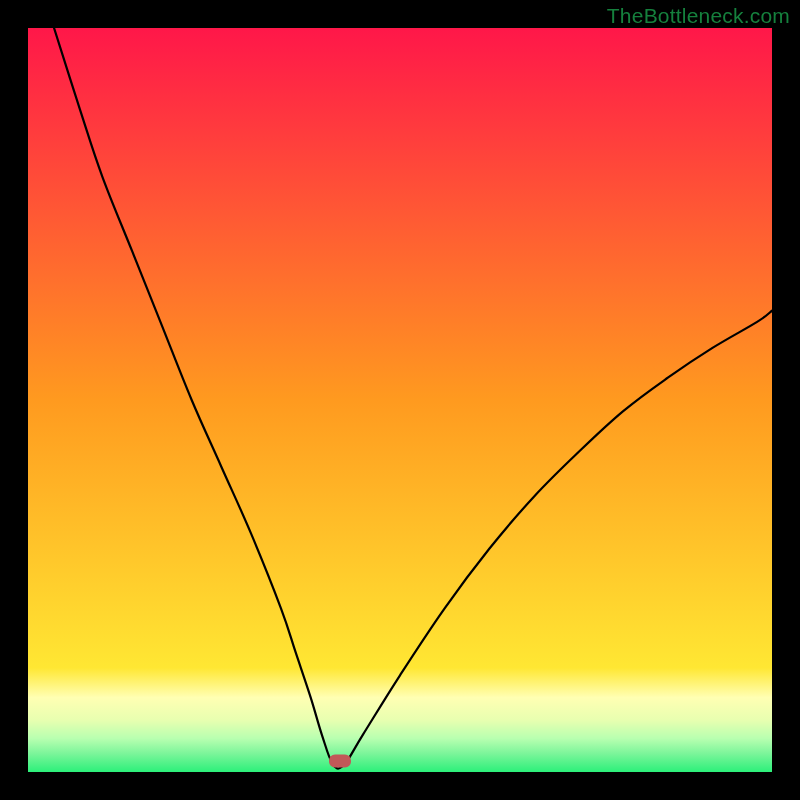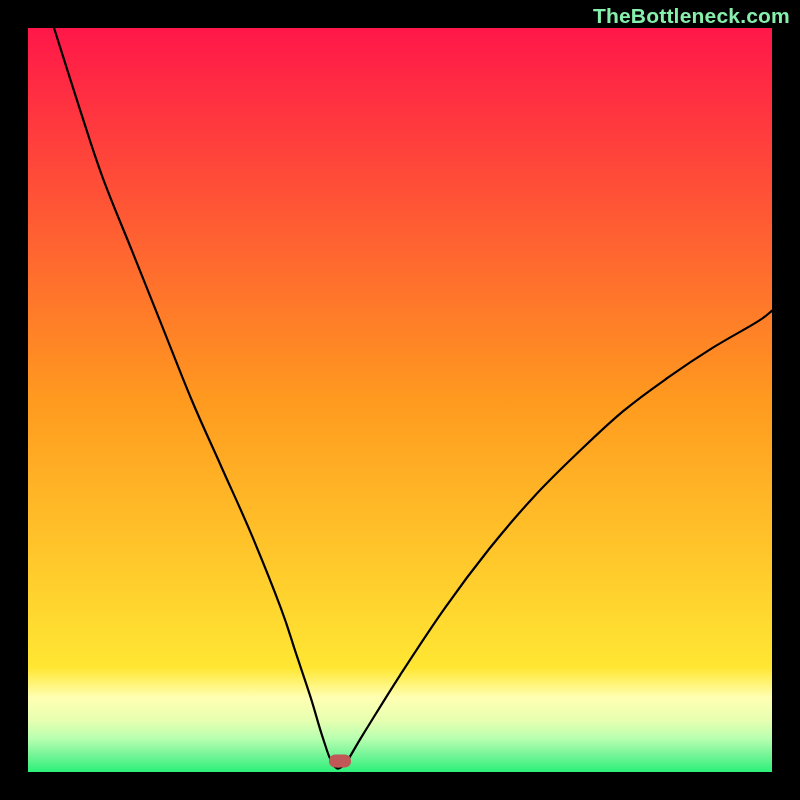--- a/index.html
+++ b/index.html
@@ -28,23 +28,23 @@
   .plot-area svg {
     position: absolute;
     left: 0; top: 0;
     width: 744px;
     height: 744px;
   }
   .watermark {
     position: absolute;
     top: 4px;
     right: 10px;
-    color: #86efac;
+    color: #15803d;
     font-size: 21px;
-    font-weight: 700;
+    font-weight: 400;
     letter-spacing: 0.2px;
     user-select: none;
   }
   .marker {
     position: absolute;
     width: 22px;
     height: 13px;
     border-radius: 6px;
     transform: translate(-50%, -50%);
   }

